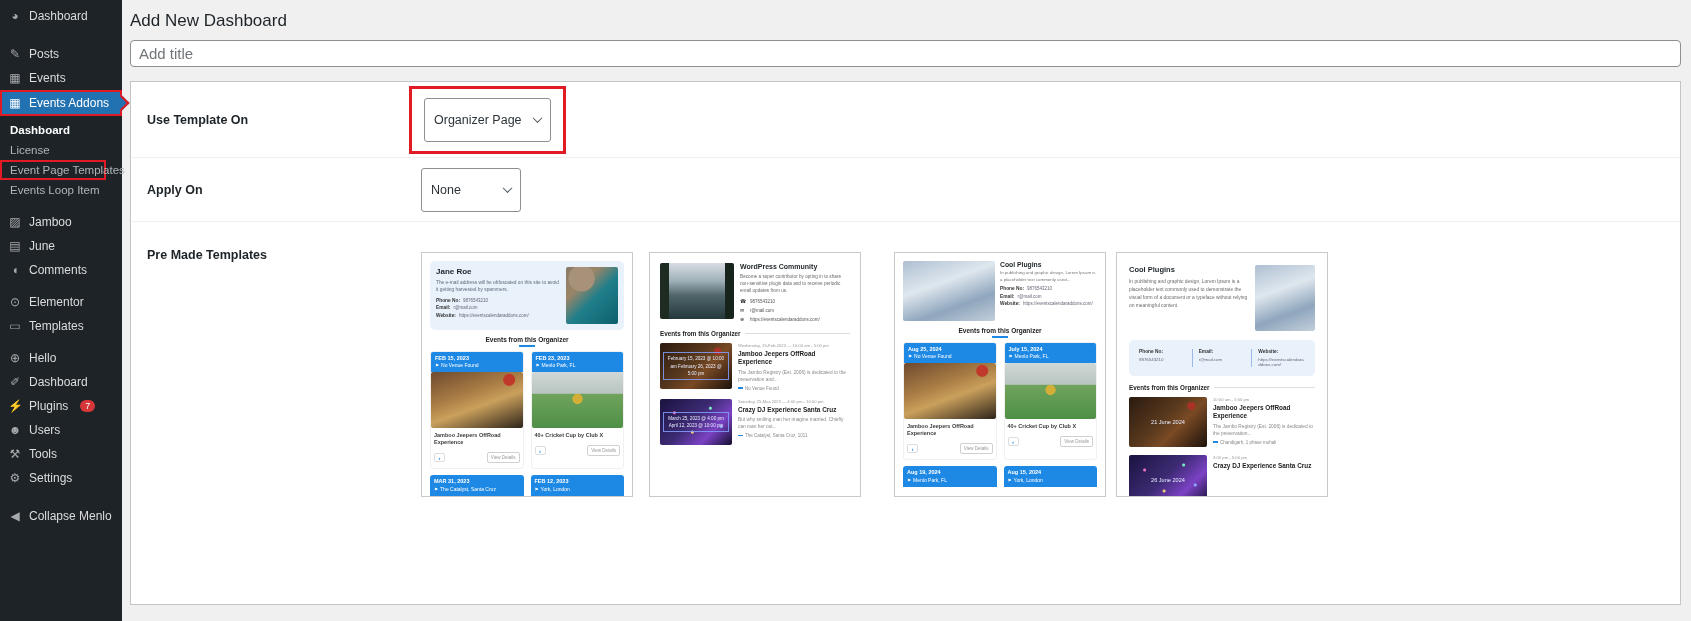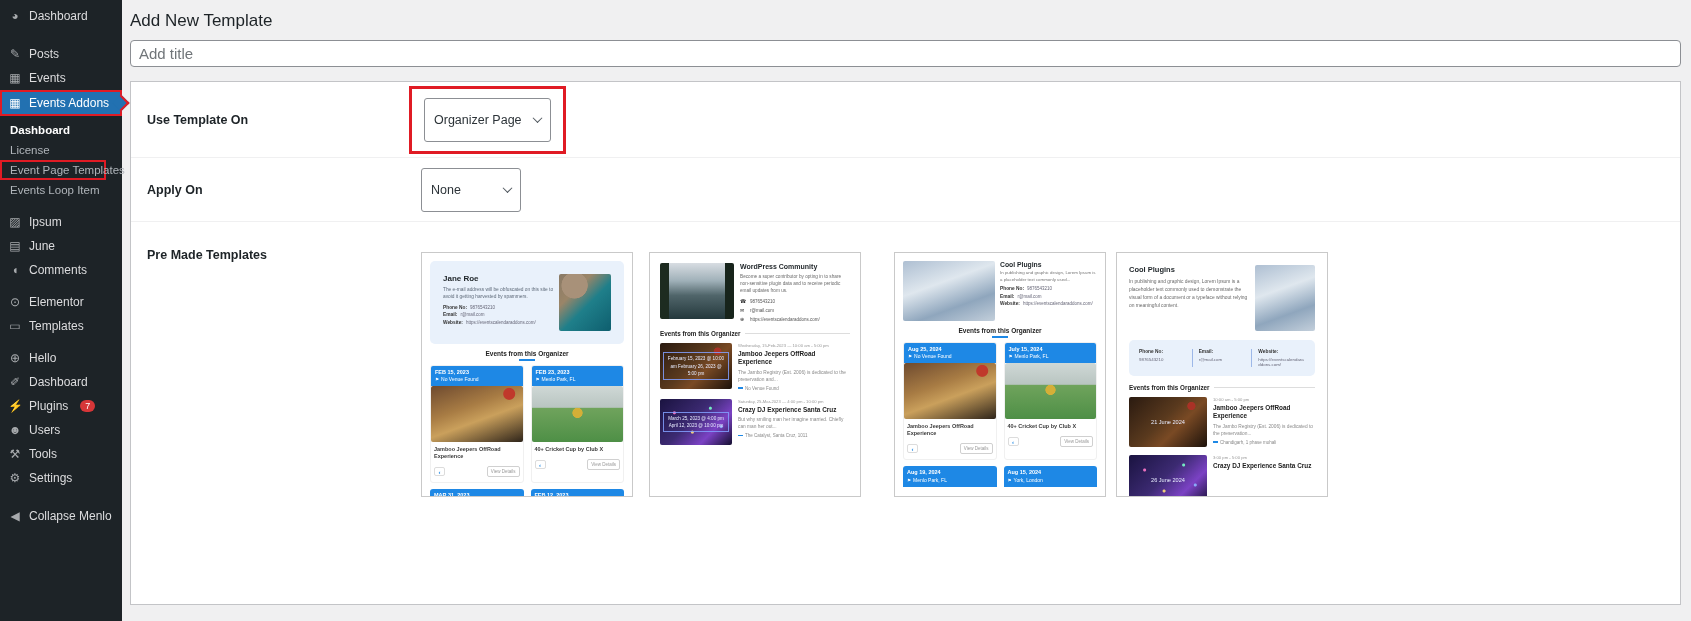--- a/index.html
+++ b/index.html
@@ -90,21 +90,21 @@
                 linear-gradient(180deg, #cfd8d6 0%, #b9c5c1 38%, #6fa35c 40%, #4e8f46 100%); }
   .ph-jeep-dark { background: radial-gradient(circle at 80% 18%, #a93226 0 5%, transparent 6%),
                   linear-gradient(135deg, #2a1a10, #5a3a1e 45%, #7a4a24 62%, #1c120b); }
   .ph-dj { background: radial-gradient(circle at 20% 30%, rgba(255,120,200,.9) 0 1px, transparent 2px),
            radial-gradient(circle at 70% 20%, rgba(120,255,200,.9) 0 1px, transparent 2px),
            radial-gradient(circle at 45% 72%, rgba(255,220,120,.9) 0 1px, transparent 2px),
            radial-gradient(circle at 85% 60%, rgba(140,180,255,.9) 0 1px, transparent 2px),
            linear-gradient(135deg, #1a1340, #3c2a72 45%, #7b42c4 72%, #140f30); }
 
   
-  .t1-info { background: #e9f1fb; border-radius: 5px; padding: 13px; display: flex; gap: 5px; }
+  .t1-info { background: #e9f1fb; border-radius: 5px; padding: 6px; display: flex; gap: 5px; }
   .t1-left { flex: 1; min-width: 0; }
   .t1-name { font-size: 8px; font-weight: bold; color: #1d2327; margin-bottom: 3px; }
   .t1-about { font-size: 4.8px; color: #5f6b7a; line-height: 1.55; margin-bottom: 4px; }
   .contact-row { display: flex; gap: 3px; margin-top: 2.5px; align-items: baseline; }
   .c-label { font-size: 4.8px; font-weight: bold; color: #333; flex: none; }
   .c-value { font-size: 4.5px; color: #667; word-break: break-all; }
   .t1-photo { width: 52px; height: 57px; }
 
   
   .more-grid { display: grid; grid-template-columns: 1fr 1fr; gap: 7px; margin-top: 6px; }
@@ -175,21 +175,21 @@
       <span class="active-arrow"></span>
     </div>
     <div class="submenu">
       <div class="sub-item current">Dashboard</div>
       <div class="sub-item">License</div>
       <div class="sub-item red-outline">Event Page Templates</div>
       <div class="sub-item">Events Loop Item</div>
     </div>
     <div class="menu-item">
       <span class="mi-icon">▨</span>
-      <span class="mi-label">Ipsum</span>
+      <span class="mi-label">Jamboo</span>
     </div>
     <div class="menu-item">
       <span class="mi-icon">▤</span>
       <span class="mi-label">June</span>
     </div>
     <div class="menu-item">
       <span class="mi-icon">◖</span>
       <span class="mi-label">Comments</span>
     </div>
     <div class="menu-item mt-gap-sm">
@@ -225,21 +225,21 @@
       <span class="mi-icon">⚙</span>
       <span class="mi-label">Settings</span>
     </div>
     <div class="menu-item mt-gap">
       <span class="mi-icon">◀</span>
       <span class="mi-label">Collapse Menlo</span>
     </div>
   </nav>
 
   <main class="main">
-    <h1 class="page-title">Add New Template</h1>
+    <h1 class="page-title">Add New Dashboard</h1>
 
     <input class="title-input" type="text" placeholder="Add title" style="">
 
     <section class="metabox">
 
       <div class="field-row row-1">
         <span class="field-label">Use Template On</span>
         <span class="red-box">
           <span class="wp-select">
             <span>Organizer Page</span>

